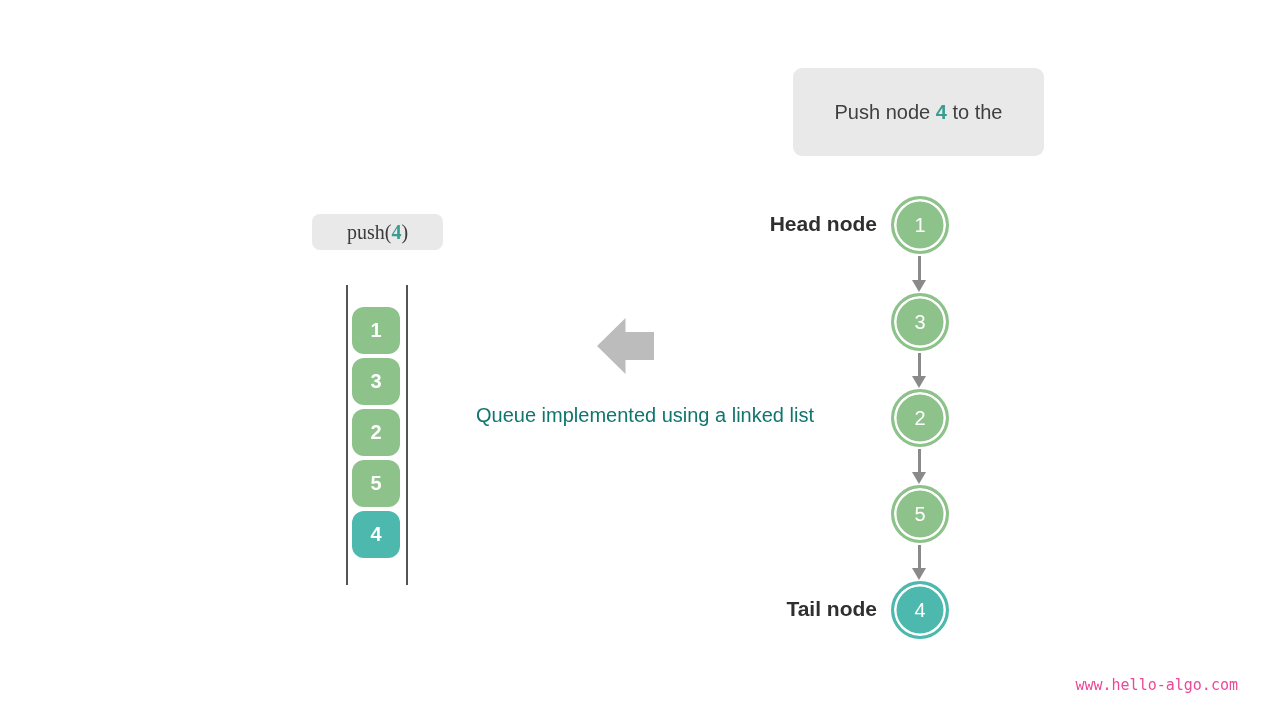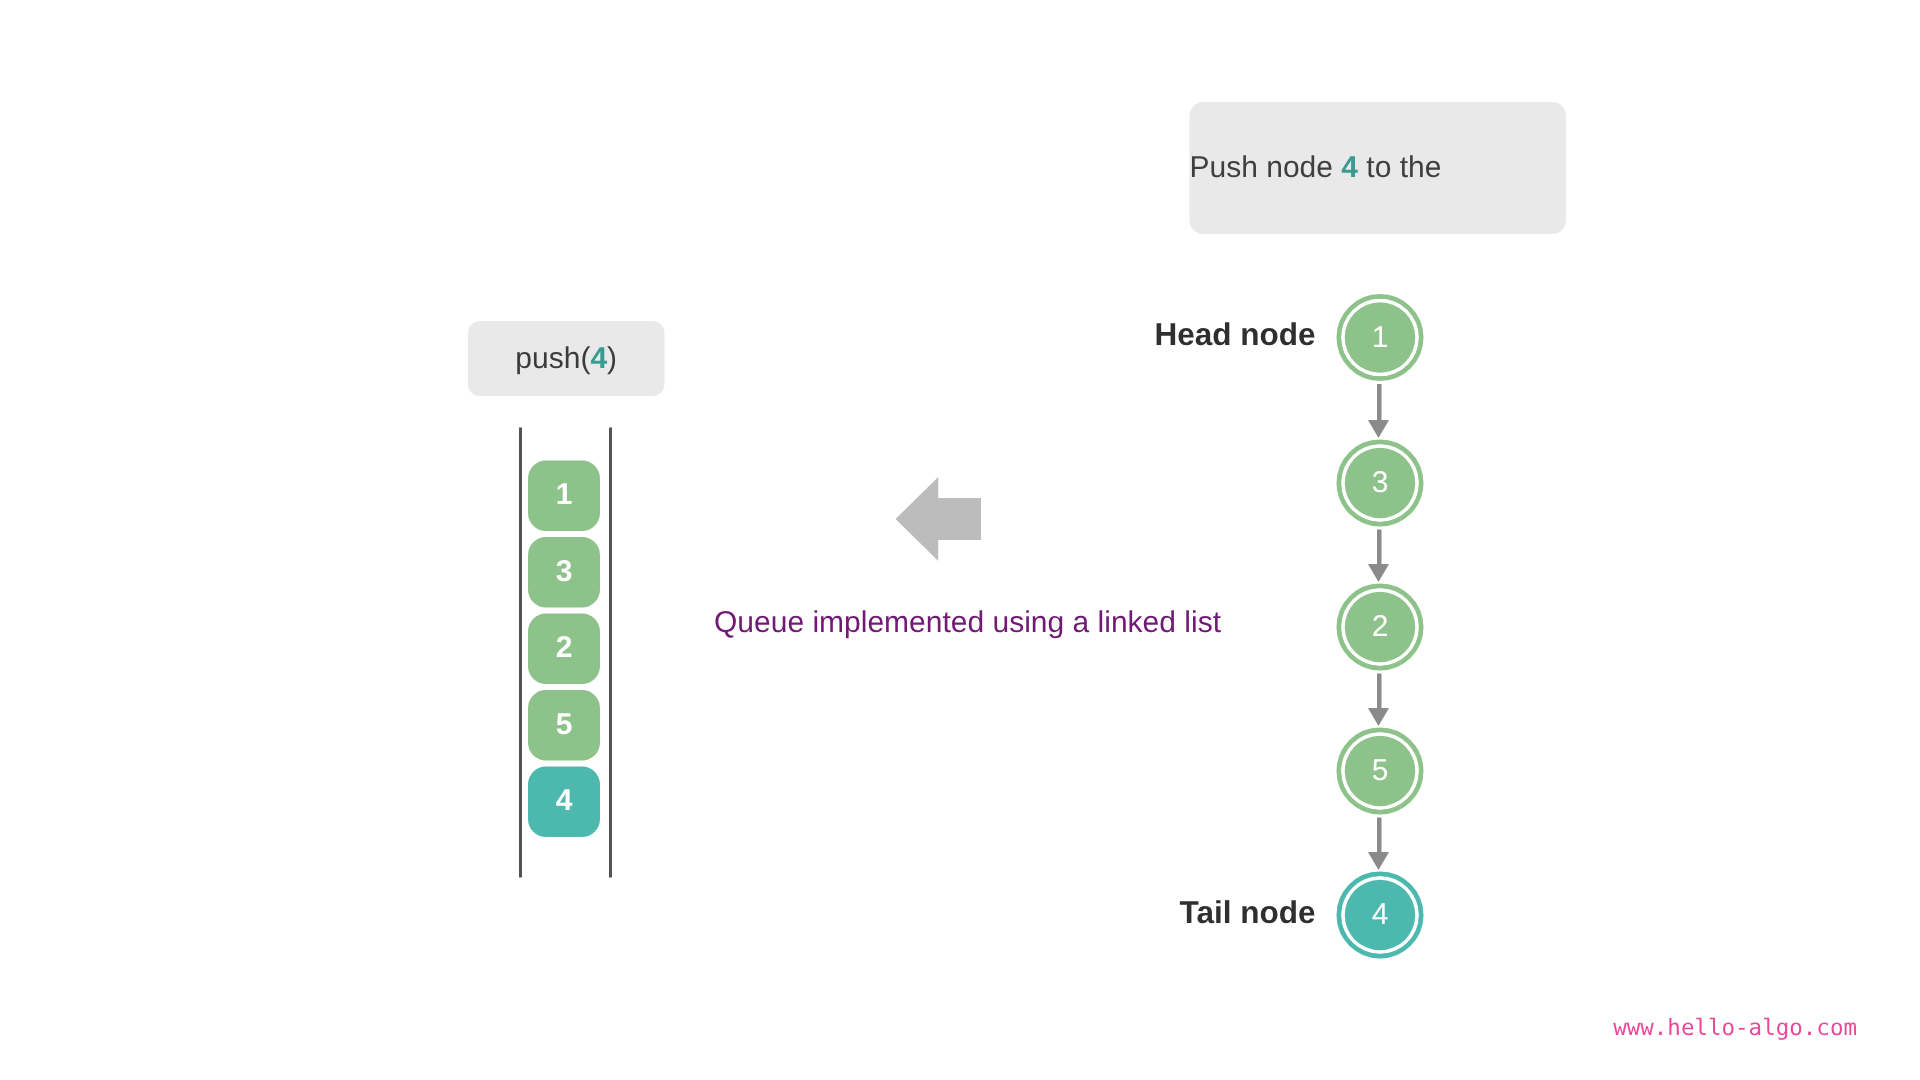--- a/index.html
+++ b/index.html
@@ -6,32 +6,32 @@
   body { background: #ffffff; font-family: "Liberation Sans", sans-serif; }
   .canvas {
     position: relative; width: 1280px; height: 720px;
     background: #ffffff; overflow: hidden;
   }
 
   
   .callout {
     position: absolute; left: 793px; top: 68px; width: 251px; height: 88px;
     background: #e9e9e9; border-radius: 9px;
-    display: flex; flex-direction: column; align-items: flex-start; justify-content: center;
+    display: flex; flex-direction: column; align-items: center; justify-content: center;
     font-size: 20px; line-height: 29px; color: #3f3f3f;
     text-align: center; white-space: pre;
   }
   .teal-text { color: #3a9c90; font-weight: bold; }
 
   
   .push-label {
-    position: absolute; left: 312px; top: 214px; width: 131px; height: 50px;
+    position: absolute; left: 312px; top: 214px; width: 131px; height: 36px;
     background: #e9e9e9; border-radius: 8px;
     display: flex; align-items: center; justify-content: center;
-    font-family: Liberation Sans, sans-serif;
+    font-family: Liberation Serif, serif;
     font-size: 20px; color: #3b3b3b; white-space: pre;
   }
 
   
   .rail {
     position: absolute; width: 2px; background: #545454;
     top: 285px; height: 300px;
   }
   .rail.left  { left: 346px; }
   .rail.right { left: 406px; }
@@ -50,21 +50,21 @@
   
   .block-arrow {
     position: absolute; left: 597px; top: 318px; width: 57px; height: 56px;
     background: #bcbcbc;
     clip-path: polygon(0% 50%, 50% 0%, 50% 25%, 100% 25%, 100% 75%, 50% 75%, 50% 100%);
   }
 
   
   .caption {
     position: absolute; left: 420px; top: 404px; width: 450px;
-    text-align: center; font-size: 20px; color: #701a75;
+    text-align: center; font-size: 20px; color: #0f766e;
   }
 
   
   .node {
     position: absolute; left: 891px; width: 58px; height: 58px;
     border-radius: 50%;
     display: flex; align-items: center; justify-content: center;
     color: #ffffff; font-size: 20px; font-weight: normal;
   }
   .node.fill-green { border: 3px solid #8dc28a; box-shadow: inset 0 0 0 2.5px #ffffff; }

